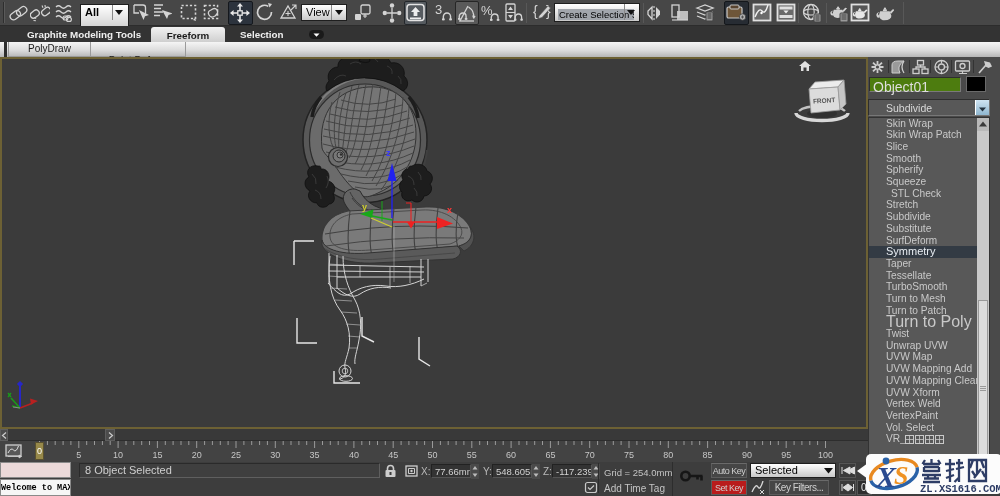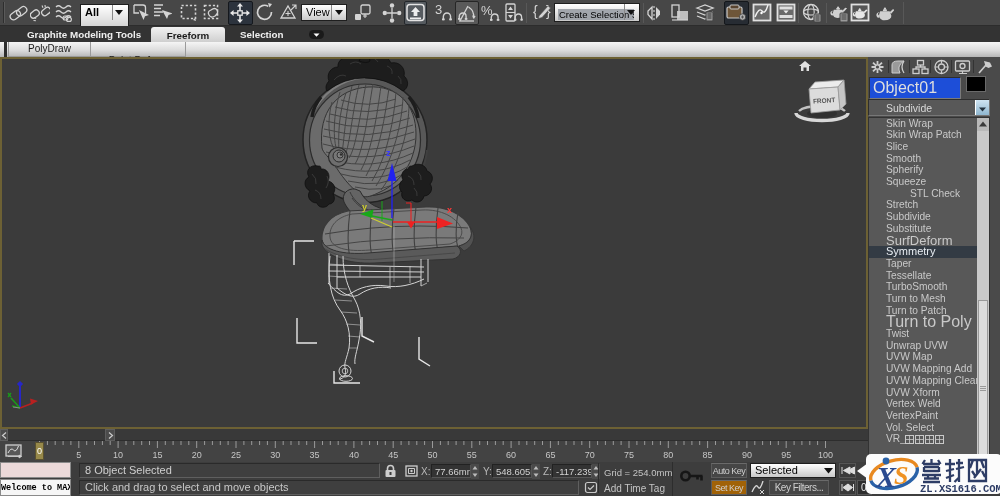--- a/index.html
+++ b/index.html
@@ -365,39 +365,39 @@
     </svg>
     <svg style="position:absolute;left:976px;top:59px" width="18" height="16">
       <path d="M3 14 L10 6" stroke="#cdcdcd" stroke-width="1.6"></path>
       <path d="M8 2 l6 1.5 2 4 -3.5 1.5 -3-1.5 z" fill="#cdcdcd"></path>
     </svg>
     <div class="abs" style="left:888px;top:60px;width:1px;height:13px;background:#333"></div>
     <div class="abs" style="left:909px;top:60px;width:1px;height:13px;background:#333"></div>
     <div class="abs" style="left:930px;top:60px;width:1px;height:13px;background:#333"></div>
     <div class="abs" style="left:951px;top:60px;width:1px;height:13px;background:#333"></div>
     <div class="abs" style="left:973px;top:60px;width:1px;height:13px;background:#333"></div>
-    <div class="abs" style="left:869px;top:77px;width:92px;height:22px;background:#1d4ed8;border:1px solid #2e2e2e;border-bottom-color:#7a7a7a;border-right-color:#7a7a7a;color:#dedede;font-size:16px;padding:1px 0 0 3px">Object01</div>
+    <div class="abs" style="left:869px;top:77px;width:92px;height:15px;background:#4d7c0f;border:1px solid #2e2e2e;border-bottom-color:#7a7a7a;border-right-color:#7a7a7a;color:#dedede;font-size:14px;padding:1px 0 0 3px">Object01</div>
     <div class="abs" style="left:966px;top:76px;width:20px;height:16px;background:#000;border:1px solid #6a6a6a"></div>
     <div class="abs" style="left:868px;top:99px;width:122px;height:17px;background:#585858;border:1px solid #2e2e2e;border-bottom-color:#777;border-right-color:#777;color:#d8d8d8;font-size:10.5px;padding:2px 0 0 17px">Subdivide</div>
     <div class="abs" style="left:975px;top:100px;width:14px;height:15px;background:linear-gradient(#cfe4f2,#8fb6cf);border-left:1px solid #fff"></div>
     <svg style="position:absolute;left:977px;top:106px" width="11" height="7">
       <path d="M2 1.5l3.5 4 3.5-4z" fill="#24323e"></path>
     </svg>
     <div class="abs" style="left:868px;top:117px;width:122px;height:345px;background:#585858;border:1px solid #333"></div>
     <div class="abs" style="left:886px;top:117.6px;font-size:10.2px;color:#c9c9c9;line-height:11.7px">Skin Wrap</div>
     <div class="abs" style="left:886px;top:129.3px;font-size:10.2px;color:#c9c9c9;line-height:11.7px">Skin Wrap Patch</div>
     <div class="abs" style="left:886px;top:141.0px;font-size:10.2px;color:#c9c9c9;line-height:11.7px">Slice</div>
     <div class="abs" style="left:886px;top:152.7px;font-size:10.2px;color:#c9c9c9;line-height:11.7px">Smooth</div>
     <div class="abs" style="left:886px;top:164.4px;font-size:10.2px;color:#c9c9c9;line-height:11.7px">Spherify</div>
     <div class="abs" style="left:886px;top:176.0px;font-size:10.2px;color:#c9c9c9;line-height:11.7px">Squeeze</div>
-    <div class="abs" style="left:910px;top:187.7px;font-size:10.2px;color:#c9c9c9;line-height:11.7px">STL Check</div>
+    <div class="abs" style="left:891px;top:187.7px;font-size:10.2px;color:#c9c9c9;line-height:11.7px">STL Check</div>
     <div class="abs" style="left:886px;top:199.4px;font-size:10.2px;color:#c9c9c9;line-height:11.7px">Stretch</div>
     <div class="abs" style="left:886px;top:211.1px;font-size:10.2px;color:#c9c9c9;line-height:11.7px">Subdivide</div>
     <div class="abs" style="left:886px;top:222.8px;font-size:10.2px;color:#c9c9c9;line-height:11.7px">Substitute</div>
-    <div class="abs" style="left:886px;top:234.5px;font-size:13px;color:#c9c9c9;line-height:11.7px">SurfDeform</div>
+    <div class="abs" style="left:886px;top:234.5px;font-size:10px;color:#c9c9c9;line-height:11.7px">SurfDeform</div>
     <div class="abs" style="left:869px;top:246.2px;width:108px;height:11.7px;background:#333b44"></div>
     <div class="abs" style="left:886px;top:246.2px;font-size:11px;color:#e8edf2;line-height:11.7px">Symmetry</div>
     <div class="abs" style="left:886px;top:257.9px;font-size:10.2px;color:#c9c9c9;line-height:11.7px">Taper</div>
     <div class="abs" style="left:886px;top:269.6px;font-size:10.2px;color:#c9c9c9;line-height:11.7px">Tessellate</div>
     <div class="abs" style="left:886px;top:281.3px;font-size:10.2px;color:#c9c9c9;line-height:11.7px">TurboSmooth</div>
     <div class="abs" style="left:886px;top:292.9px;font-size:10.2px;color:#c9c9c9;line-height:11.7px">Turn to Mesh</div>
     <div class="abs" style="left:886px;top:304.6px;font-size:10.2px;color:#c9c9c9;line-height:11.7px">Turn to Patch</div>
     <div class="abs" style="left:886px;top:316.3px;font-size:16px;color:#c9c9c9;line-height:11.7px">Turn to Poly</div>
     <div class="abs" style="left:886px;top:328.0px;font-size:10.2px;color:#c9c9c9;line-height:11.7px">Twist</div>
     <div class="abs" style="left:886px;top:339.7px;font-size:10.2px;color:#c9c9c9;line-height:11.7px">Unwrap UVW</div>
@@ -614,40 +614,39 @@
       <path d="M4 13L1.5 9.5h5z" fill="#bbb"></path>
     </svg>
     <div class="abs" style="left:598px;top:463px;width:1px;height:30px;background:#2d2d2d"></div>
     <div class="abs" style="left:604px;top:467px;font-size:9.5px;color:#c4c4c4;white-space:nowrap;width:70px;overflow:hidden">Grid = 254.0mm</div>
     <div class="abs" style="left:672px;top:462px;width:1px;height:34px;background:#2d2d2d"></div>
     <svg style="position:absolute;left:678px;top:468px" width="30" height="18">
       <circle cx="7.5" cy="8" r="4.2" stroke="#161616" fill="none" stroke-width="2.6"></circle>
       <path d="M11.5 8h13M19.5 8v3.5M23.5 8v4.5" stroke="#161616" stroke-width="2.6"></path>
     </svg>
     <div class="abs" style="left:711px;top:463px;width:36px;height:15px;background:#464646;border:1px solid #5c5c5c;border-top-color:#6a6a6a;color:#cfcfcf;font-size:9px;letter-spacing:-0.5px;text-align:center;white-space:nowrap;overflow:hidden;line-height:14px">Auto Key</div>
-    <div class="abs" style="left:711px;top:480px;width:36px;height:15px;background:#a16207;border:1px solid #5c5c5c;border-top-color:#6a6a6a;color:#cfcfcf;font-size:9px;letter-spacing:-0.5px;text-align:center;white-space:nowrap;overflow:hidden;line-height:14px">Set Key</div>
+    <div class="abs" style="left:711px;top:480px;width:36px;height:15px;background:#b91c1c;border:1px solid #5c5c5c;border-top-color:#6a6a6a;color:#cfcfcf;font-size:9px;letter-spacing:-0.5px;text-align:center;white-space:nowrap;overflow:hidden;line-height:14px">Set Key</div>
     <div class="abs dd" style="left:750px;top:463px;width:86px;height:15px;font-size:11px;padding:0 0 0 4px">Selected</div>
     <svg style="position:absolute;left:822px;top:466px" width="13" height="10">
       <path d="M2 2l4.5 5.5L11 2z" fill="#111"></path>
     </svg>
     <div class="abs" style="left:839px;top:463px;width:17px;height:15px;background:#3a3a3a;border:1px solid #555"></div>
     <svg style="position:absolute;left:840px;top:466px" width="15" height="9">
       <path d="M2 1v7M10 1L3.5 4.5L10 8zM14.5 1L8 4.5L14.5 8z" stroke="#dcdcdc" fill="#dcdcdc" stroke-width="1"></path>
     </svg>
     <div class="abs" style="left:839px;top:480px;width:17px;height:15px;background:#3a3a3a;border:1px solid #555"></div>
     <svg style="position:absolute;left:840px;top:483px" width="15" height="9">
       <path d="M2 1v7M3 4.5L8 1v7zM13.5 1v7M12.5 4.5L8 1v7z" stroke="#dcdcdc" fill="#dcdcdc" stroke-width="1"></path>
     </svg>
     <svg style="position:absolute;left:750px;top:481px" width="16" height="14">
       <path d="M2 11q4-9 6-5t5-6" stroke="#d8d8d8" fill="none" stroke-width="1.3"></path>
       <path d="M10 9l4 4M14 9l-4 4" stroke="#d8d8d8" stroke-width="1"></path>
     </svg>
     <div class="abs" style="left:769px;top:480px;width:60px;height:15px;background:#464646;border:1px solid #5c5c5c;border-top-color:#6a6a6a;color:#cfcfcf;font-size:9px;letter-spacing:-0.5px;text-align:center;white-space:nowrap;overflow:hidden;line-height:14px;font-size:10px">Key Filters...</div>
     <div class="abs" style="left:857px;top:480px;width:15px;height:15px;background:#2e2e2e;border:1px solid #555;color:#e8e8e8;font-size:10px;padding:1px 0 0 3px">0</div>
-    <div class="abs" style="left:79px;top:480px;width:500px;height:15px;background:#3f3f3f;border:1px solid #2a2a2a;border-bottom-color:#5f5f5f;border-right-color:#5f5f5f;color:#c8c8c8;font-size:11px;padding:0 0 0 5px">Click and drag to select and move objects</div>
     <svg style="position:absolute;left:584px;top:481px" width="14" height="13">
       <rect x="1.5" y="1.5" width="11" height="10" rx="2" stroke="#c8c8c8" fill="none" stroke-width="1.2"></rect>
       <path d="M4 6.5l2 2 4-4" stroke="#c8c8c8" fill="none" stroke-width="1.2"></path>
     </svg>
     <div class="abs" style="left:604px;top:483px;font-size:10px;color:#c4c4c4">Add Time Tag</div>
     <svg style="position:absolute;left:856px;top:453px" width="146" height="42">
       <path d="M1 18 L12 10 L12 26 Z" fill="#fdfdfd"></path>
       <rect x="10" y="1" width="136" height="40" rx="5" fill="#fcfcfc"></rect>
       <g transform="rotate(-16 38 21)">
         <path d="M14 21 a24 13.5 0 0 1 48 0" stroke="#e88920" stroke-width="3.4" fill="none"></path>

